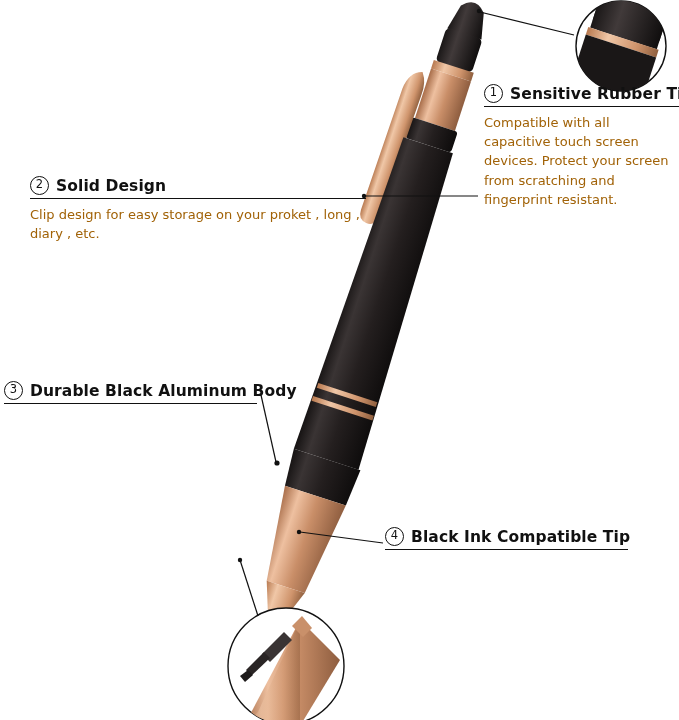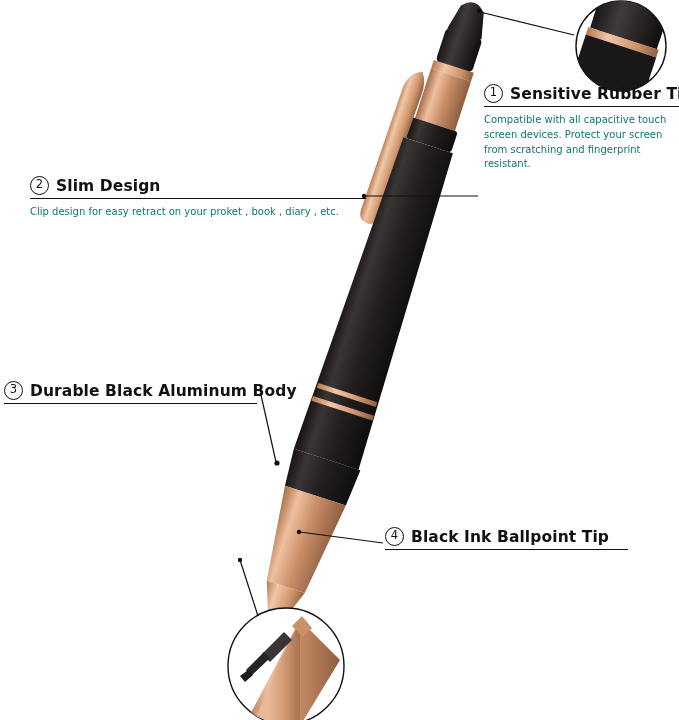--- a/index.html
+++ b/index.html
@@ -49,23 +49,23 @@
     color: #111;
   }
   .callout .title {
     font-size: 15.5px;
     font-weight: bold;
     letter-spacing: .1px;
     color: #111;
     white-space: nowrap;
   }
   .callout .body {
-    font-size: 10px;
+    font-size: 13px;
     line-height: 1.48;
-    color: #0f766e;
+    color: #a16207;
     padding-top: 6px;
   }
 
   
   #callout-1 { left: 484px; top: 84px; width: 196px; }
   #callout-2 { left: 30px;  top: 176px; width: 336px; }
   #callout-3 { left: 4px;   top: 381px; width: 253px; }
   #callout-4 { left: 385px; top: 527px; width: 243px; }
 
   #callout-2 .head, #callout-3 .head, #callout-4 .head { border-bottom-color:#111; }
@@ -181,32 +181,32 @@
     <div class="head">
       <div class="num">1</div>
       <div class="title">Sensitive Rubber Tip</div>
     </div>
     <div class="body">Compatible with all capacitive touch screen devices. Protect your screen from scratching and fingerprint resistant.</div>
   </div>
 
   <div class="callout" id="callout-2">
     <div class="head">
       <div class="num">2</div>
-      <div class="title">Slim Design</div>
-    </div>
-    <div class="body">Clip design for easy retract on your proket , book , diary , etc.</div>
+      <div class="title">Solid Design</div>
+    </div>
+    <div class="body">Clip design for easy storage on your proket , long , diary , etc.</div>
   </div>
 
   <div class="callout" id="callout-3">
     <div class="head">
       <div class="num">3</div>
       <div class="title">Durable Black Aluminum Body</div>
     </div>
   </div>
 
   <div class="callout" id="callout-4">
     <div class="head">
       <div class="num">4</div>
-      <div class="title">Black Ink Ballpoint Tip</div>
+      <div class="title">Black Ink Compatible Tip</div>
     </div>
   </div>
 
 </div>
 
 </body></html>

